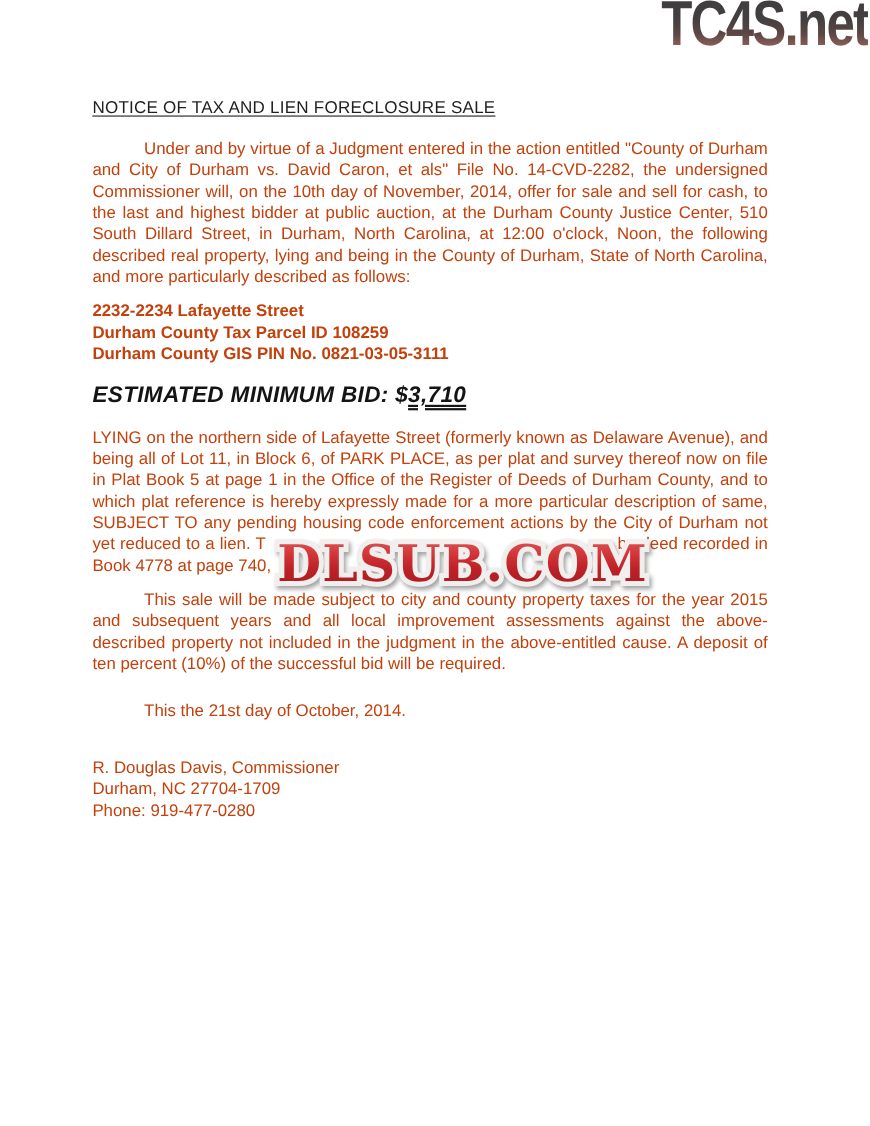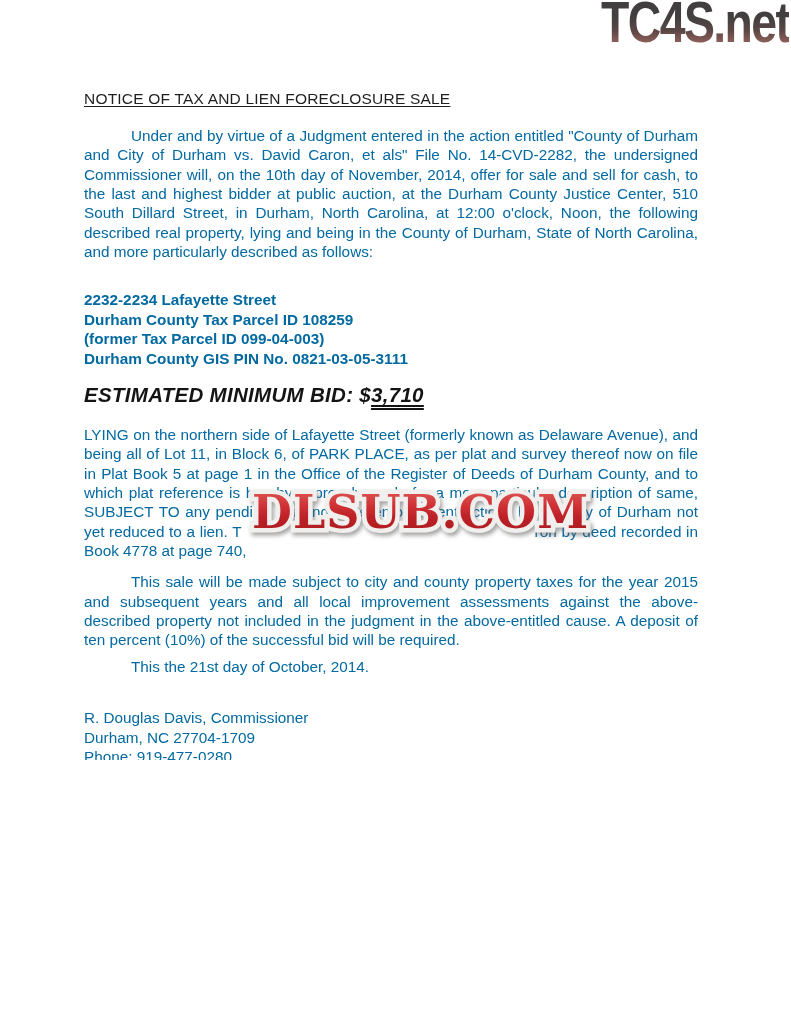--- a/index.html
+++ b/index.html
@@ -26,46 +26,46 @@
     font-weight: normal;
     line-height: 19px;
     letter-spacing: 0.2px;
     text-decoration: underline;
     text-underline-offset: 2px;
     color: #1f1f1f;
   }
   .para {
     font-size: 15.3px;
     line-height: 19.35px;
-    color: #0369a1;
+    color: #c2410c;
   }
   .justify { text-align: justify; }
   .indent { text-indent: 47px; }
   .p-open { margin-top: 18px; }
-  .prop-block { margin-top: 29px; font-weight: bold; }
+  .prop-block { margin-top: 12px; font-weight: bold; }
   .prop-block .para { line-height: 19.4px; font-weight: bold; }
   .bid-line {
     margin-top: 15px;
     font-size: 20.5px;
     line-height: 24px;
     font-weight: bold;
     font-style: italic;
     letter-spacing: 0.3px;
     color: #141414;
   }
   .bid-amount {
     text-decoration-line: underline;
     text-decoration-style: double;
     text-underline-offset: 3px;
   }
   .p-lying { margin-top: 18px; }
   .gap1 { display: inline-block; width: 293px; height: 1px; }
   .gap2 { display: inline-block; width: 148px; height: 1px; }
   .p-terms { margin-top: 12px; }
-  .date-line { margin-top: 7px; }
+  .date-line { margin-top: 24px; }
   .sig-block { margin-top: 32px; }
   .sig-block .para { line-height: 19.4px; }
 
   
   .wm-tc4s {
     position: absolute;
     top: -7px;
     right: 2px;
     line-height: 1;
   }
@@ -158,21 +158,20 @@
 
   <div class="content">
 
     <h1 class="doc-title">NOTICE OF TAX AND LIEN FORECLOSURE SALE</h1>
 
     <p class="para justify indent p-open">Under and by virtue of a Judgment entered in the action entitled "County of Durham and City of Durham vs. David Caron, et als" File No. 14-CVD-2282, the undersigned Commissioner will, on the 10th day of November, 2014, offer for sale and sell for cash, to the last and highest bidder at public auction, at the Durham County Justice Center, 510 South Dillard Street, in Durham, North Carolina, at 12:00 o'clock, Noon, the following described real property, lying and being in the County of Durham, State of North Carolina, and more particularly described as follows:</p>
 
     <div class="prop-block">
       <div class="para">2232-2234 Lafayette Street</div>
       <div class="para">Durham County Tax Parcel ID 108259</div>
-      <div class="para">(former Tax Parcel ID 099-04-003)</div>
       <div class="para">Durham County GIS PIN No. 0821-03-05-3111</div>
     </div>
 
     <p class="bid-line"><span>ESTIMATED MINIMUM BID: $</span><span class="bid-amount">3,710</span></p>
 
     <p class="para justify p-lying"><span>LYING on the northern side of Lafayette Street (formerly known as Delaware Avenue), and being all of Lot 11, in Block 6, of PARK PLACE, as per plat and survey thereof now on file in Plat Book 5 at page 1 in the Office of the Register of Deeds of Durham County, and to which plat reference is hereby expressly made for a more particular description of same, SUBJECT TO any pending housing code enforcement actions by the City of Durham not yet reduced to a lien.  T</span><span class="gap1"></span><span>ron by deed recorded in Book 4778 at page 740,</span><span class="gap2"></span></p>
 
     <p class="para justify indent p-terms">This sale will be made subject to city and county property taxes for the year 2015 and subsequent years and all local improvement assessments against the above-described property not included in the judgment in the above-entitled cause.  A deposit of ten percent (10%) of the successful bid will be required.</p>
 
     <p class="para indent date-line">This the 21st day of October, 2014.</p>

